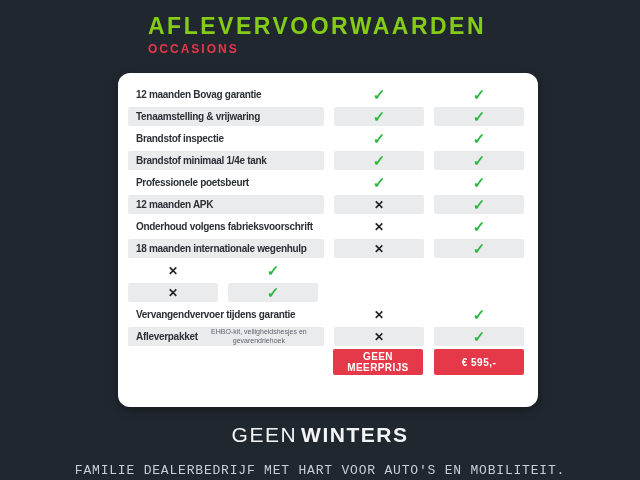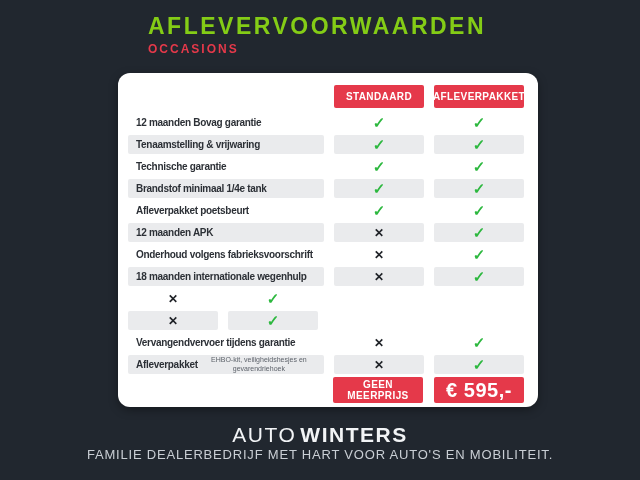--- a/index.html
+++ b/index.html
@@ -62,79 +62,74 @@
   .cell.mark.yes{color:var(--green);font-size:15px;font-weight:700;}
   .cell.mark.no{color:#1e2126;font-size:12px;font-weight:700;}
   
   .price-row{height:26px;margin-top:1px;gap:11px;}
   .price-btn{
     background:var(--red);color:#ffffff;border:none;border-radius:2px;
     font-family:inherit;font-weight:700;cursor:pointer;
     display:flex;align-items:center;justify-content:center;
   }
   .price-btn.small{font-size:10px;letter-spacing:0.4px;}
-  .price-btn.big{font-size:20px;letter-spacing:0.5px;}
+  .price-btn.big{font-size:10px;letter-spacing:0.5px;}
   
   .footer{position:absolute;left:0;top:423px;width:640px;text-align:center;}
   .brand{color:#f2f4f6;font-size:21px;letter-spacing:1.5px;}
   .brand .light{font-weight:400;}
   .brand .bold{font-weight:700;margin-left:4px;}
-  .tagline{margin-top:0;color:#c9ced4;font-size:13px;letter-spacing:0.8px;}
+  .tagline{margin-top:16px;color:#c9ced4;font-size:13px;letter-spacing:0.8px;font-family:Liberation Mono, monospace;}
 </style>
 </head>
 <body>
 
 <div class="hdr">
   <h1>AFLEVERVOORWAARDEN</h1>
   <h2>OCCASIONS</h2>
 </div>
 
 <div class="card">
-  <div class="grid head-row">
-    <div class="c-label"></div>
-    <button class="col-btn c-mark">STANDAARD</button>
-    <button class="col-btn c-mark">AFLEVERPAKKET</button>
-  </div>
 
   <div id="rows">
       <div class="grid row">
     <div class="cell label c-label">
       <span>12 maanden Bovag garantie</span>
 
     </div>
     <div class="cell mark c-mark yes">✓</div>
     <div class="cell mark c-mark yes">✓</div>
   </div>
       <div class="grid row striped">
     <div class="cell label c-label">
       <span>Tenaamstelling &amp; vrijwaring</span>
 
     </div>
     <div class="cell mark c-mark yes">✓</div>
     <div class="cell mark c-mark yes">✓</div>
   </div>
       <div class="grid row">
     <div class="cell label c-label">
-      <span>Technische garantie</span>
+      <span>Brandstof inspectie</span>
 
     </div>
     <div class="cell mark c-mark yes">✓</div>
     <div class="cell mark c-mark yes">✓</div>
   </div>
       <div class="grid row striped">
     <div class="cell label c-label">
       <span>Brandstof minimaal 1/4e tank</span>
 
     </div>
     <div class="cell mark c-mark yes">✓</div>
     <div class="cell mark c-mark yes">✓</div>
   </div>
       <div class="grid row">
     <div class="cell label c-label">
-      <span>Afleverpakket poetsbeurt</span>
+      <span>Professionele poetsbeurt</span>
 
     </div>
     <div class="cell mark c-mark yes">✓</div>
     <div class="cell mark c-mark yes">✓</div>
   </div>
       <div class="grid row striped">
     <div class="cell label c-label">
       <span>12 maanden APK</span>
 
     </div>
@@ -185,16 +180,16 @@
 
   <div class="grid price-row">
     <div class="c-label"></div>
     <button class="price-btn small c-mark">GEEN MEERPRIJS</button>
     <button class="price-btn big c-mark">€ 595,-</button>
   </div>
 </div>
 
 <div class="footer">
   <div class="brand">
-    <span class="light">AUTO</span><span class="bold">WINTERS</span>
+    <span class="light">GEEN</span><span class="bold">WINTERS</span>
   </div>
   <div class="tagline">FAMILIE DEALERBEDRIJF MET HART VOOR AUTO'S EN MOBILITEIT.</div>
 </div>
 
 </body></html>

